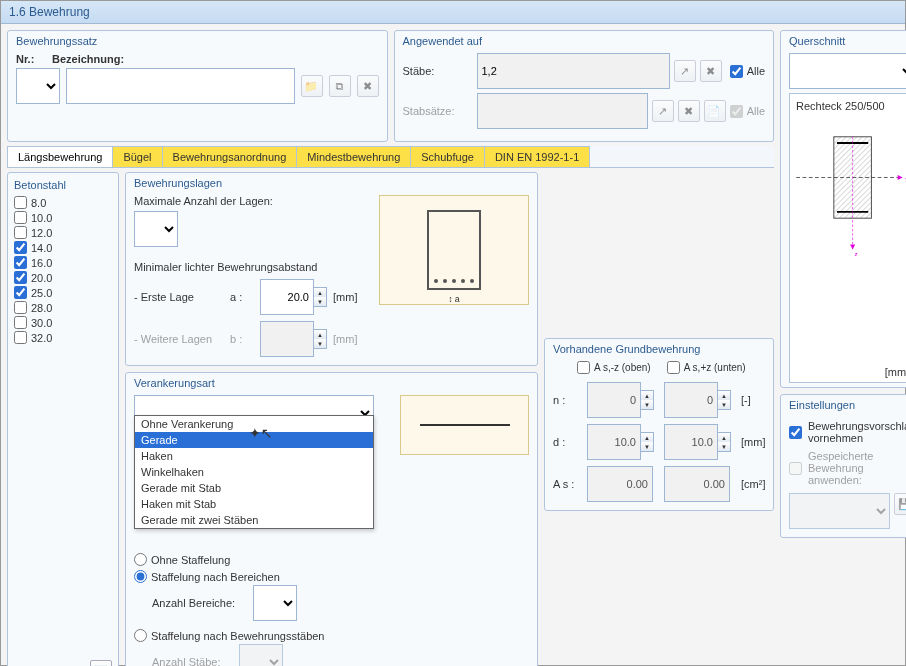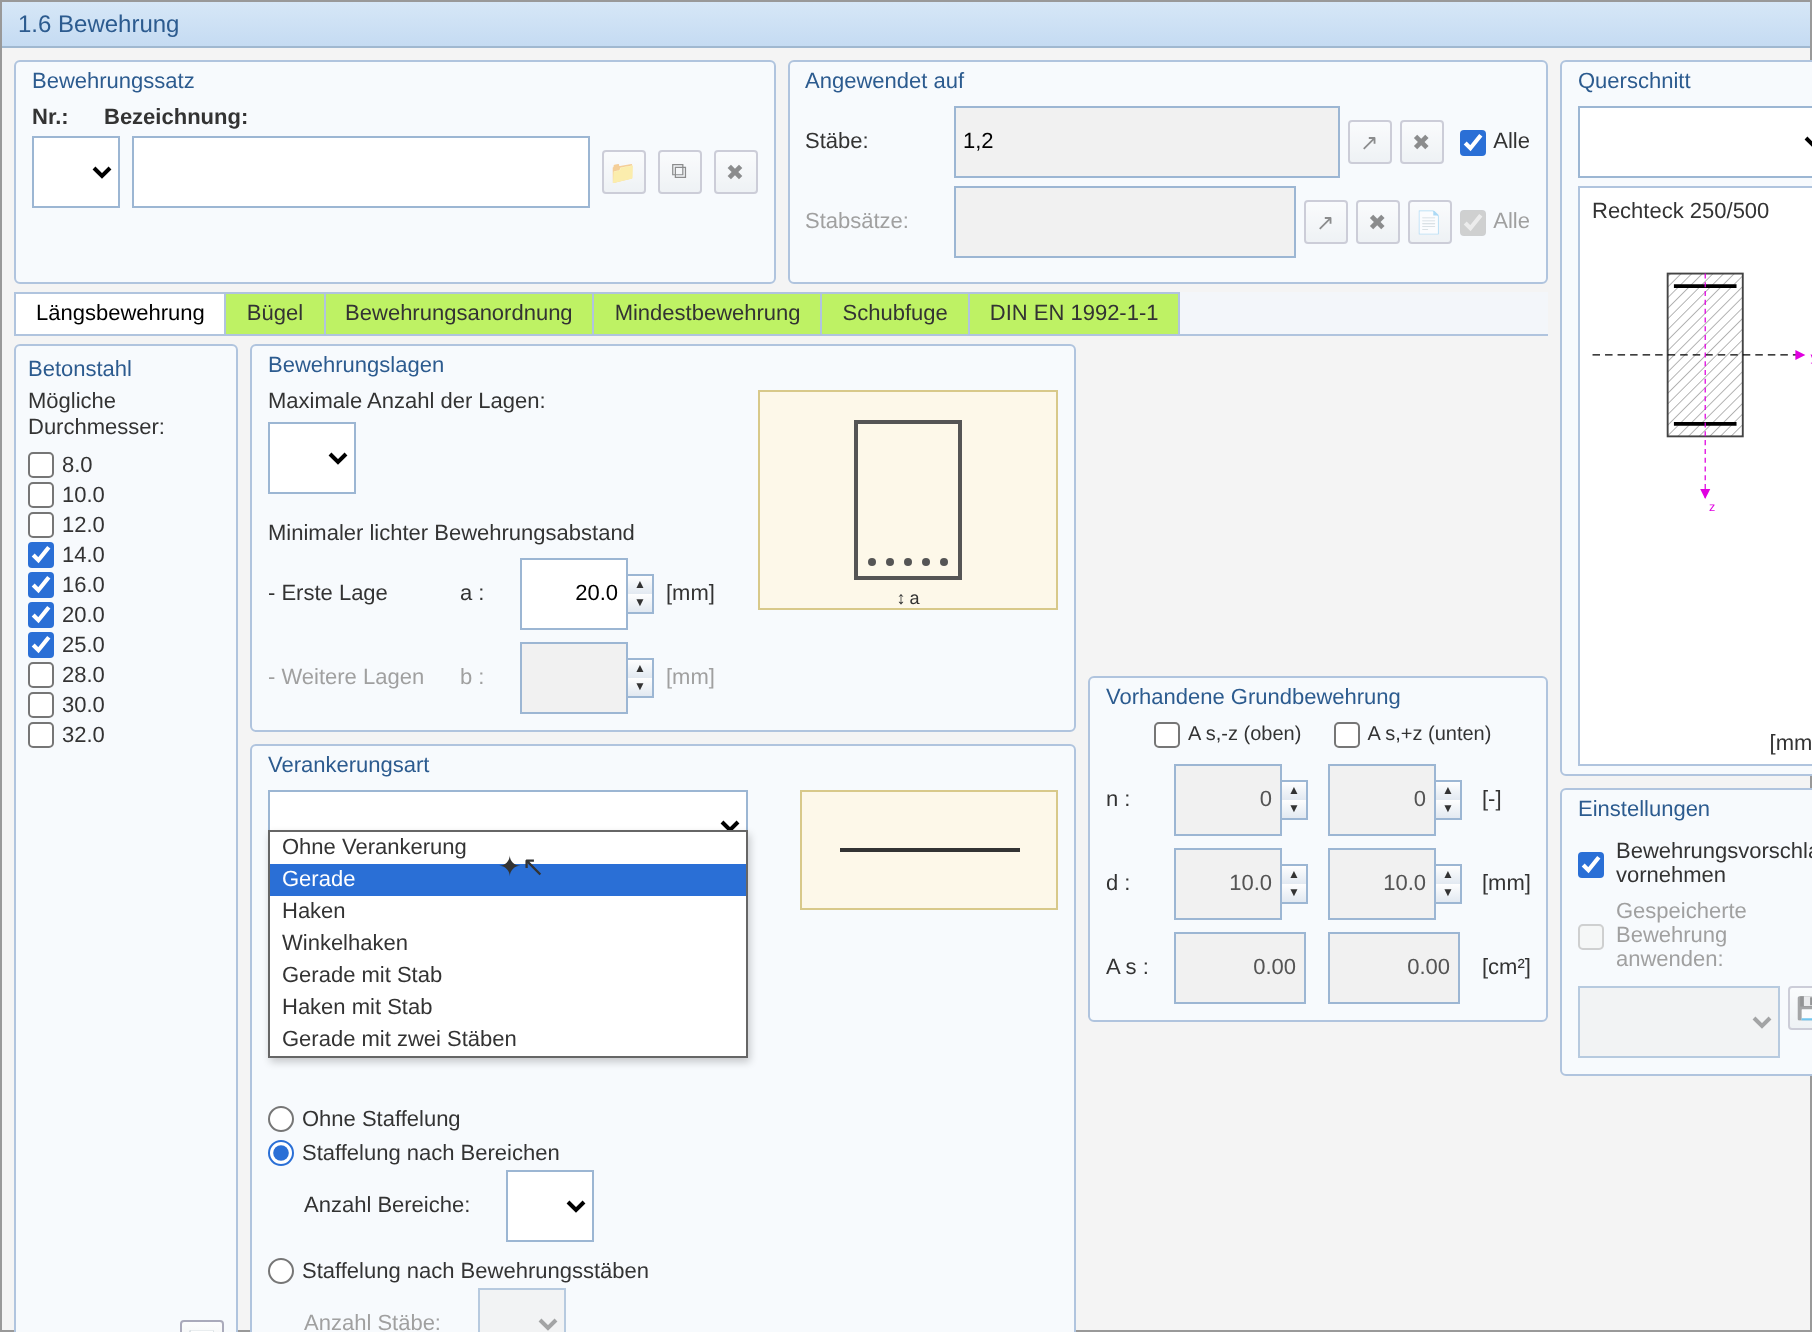--- a/index.html
+++ b/index.html
@@ -20,21 +20,21 @@
 select, input[type="text"], input.num { border: 1px solid #9cb6d3; background: #fff; height: 20px; padding: 17px 4px; font-family: inherit; font-size: 11px; }
 select { height: 20px; }
 input.num { text-align: right; width: 54px; }
 .spin { display: inline-flex; align-items: center; }
 .spin .arrows { display: inline-flex; flex-direction: column; border: 1px solid #9cb6d3; border-left: none; height: 20px; }
 .spin .arrows span { width: 12px; height: 9px; display: flex; align-items: center; justify-content: center; font-size: 6px; background: linear-gradient(#fefefe,#e2e9f1); cursor: pointer; }
 .iconbtn { width: 22px; height: 22px; border: 1px solid #aab; background: linear-gradient(#fdfdfd,#e8ecef); display: inline-flex; align-items: center; justify-content: center; cursor: pointer; border-radius: 2px; }
 .iconbtn.disabled { opacity: .55; cursor: default; }
 
 .tabs { display: flex; border-bottom: 1px solid #b0c4de; background: #f3f6fa; }
-.tab { padding: 4px 10px; border: 1px solid #b0c4de; border-bottom: none; background: #bef264; margin-right: -1px; cursor: pointer; color: #333; }
+.tab { padding: 4px 10px; border: 1px solid #b0c4de; border-bottom: none; background: #fde047; margin-right: -1px; cursor: pointer; color: #333; }
 .tab.active { background: #fff; color: #000; }
 
 .panel { display: flex; gap: 6px; flex: 1; }
 .betonstahl { width: 112px; border: 1px solid #b0c4de; border-radius: 3px; background: #f7fafd; padding: 6px; display: flex; flex-direction: column; }
 .betonstahl .legend { color: #2c5b8f; margin-bottom: 4px; }
 .diam-list { flex: 1; }
 .diam-item { display: flex; align-items: center; gap: 4px; padding: 1px 0; }
 .diam-item input { width: 13px; height: 13px; }
 .unit-bottom { margin-top: auto; display: flex; align-items: center; justify-content: space-between; }
 
@@ -139,23 +139,20 @@
         <div class="tab"><span>Bewehrungsanordnung</span></div>
         <div class="tab"><span>Mindestbewehrung</span></div>
         <div class="tab"><span>Schubfuge</span></div>
         <div class="tab"><span>DIN EN 1992-1-1</span></div>
       </div>
 
       <div class="panel">
 
         <div class="betonstahl">
           <div class="legend">Betonstahl</div>
-          <div style="margin-bottom:4px;">
-            <div style="line-height:1.2;">Mögliche Durchmesser:</div>
-          </div>
           <div class="diam-list">
             <div class="diam-item">
                 <input type="checkbox" style=""> 
                 <span>8.0</span>
               </div>
             <div class="diam-item">
                 <input type="checkbox" style=""> 
                 <span>10.0</span>
               </div>
             <div class="diam-item">

